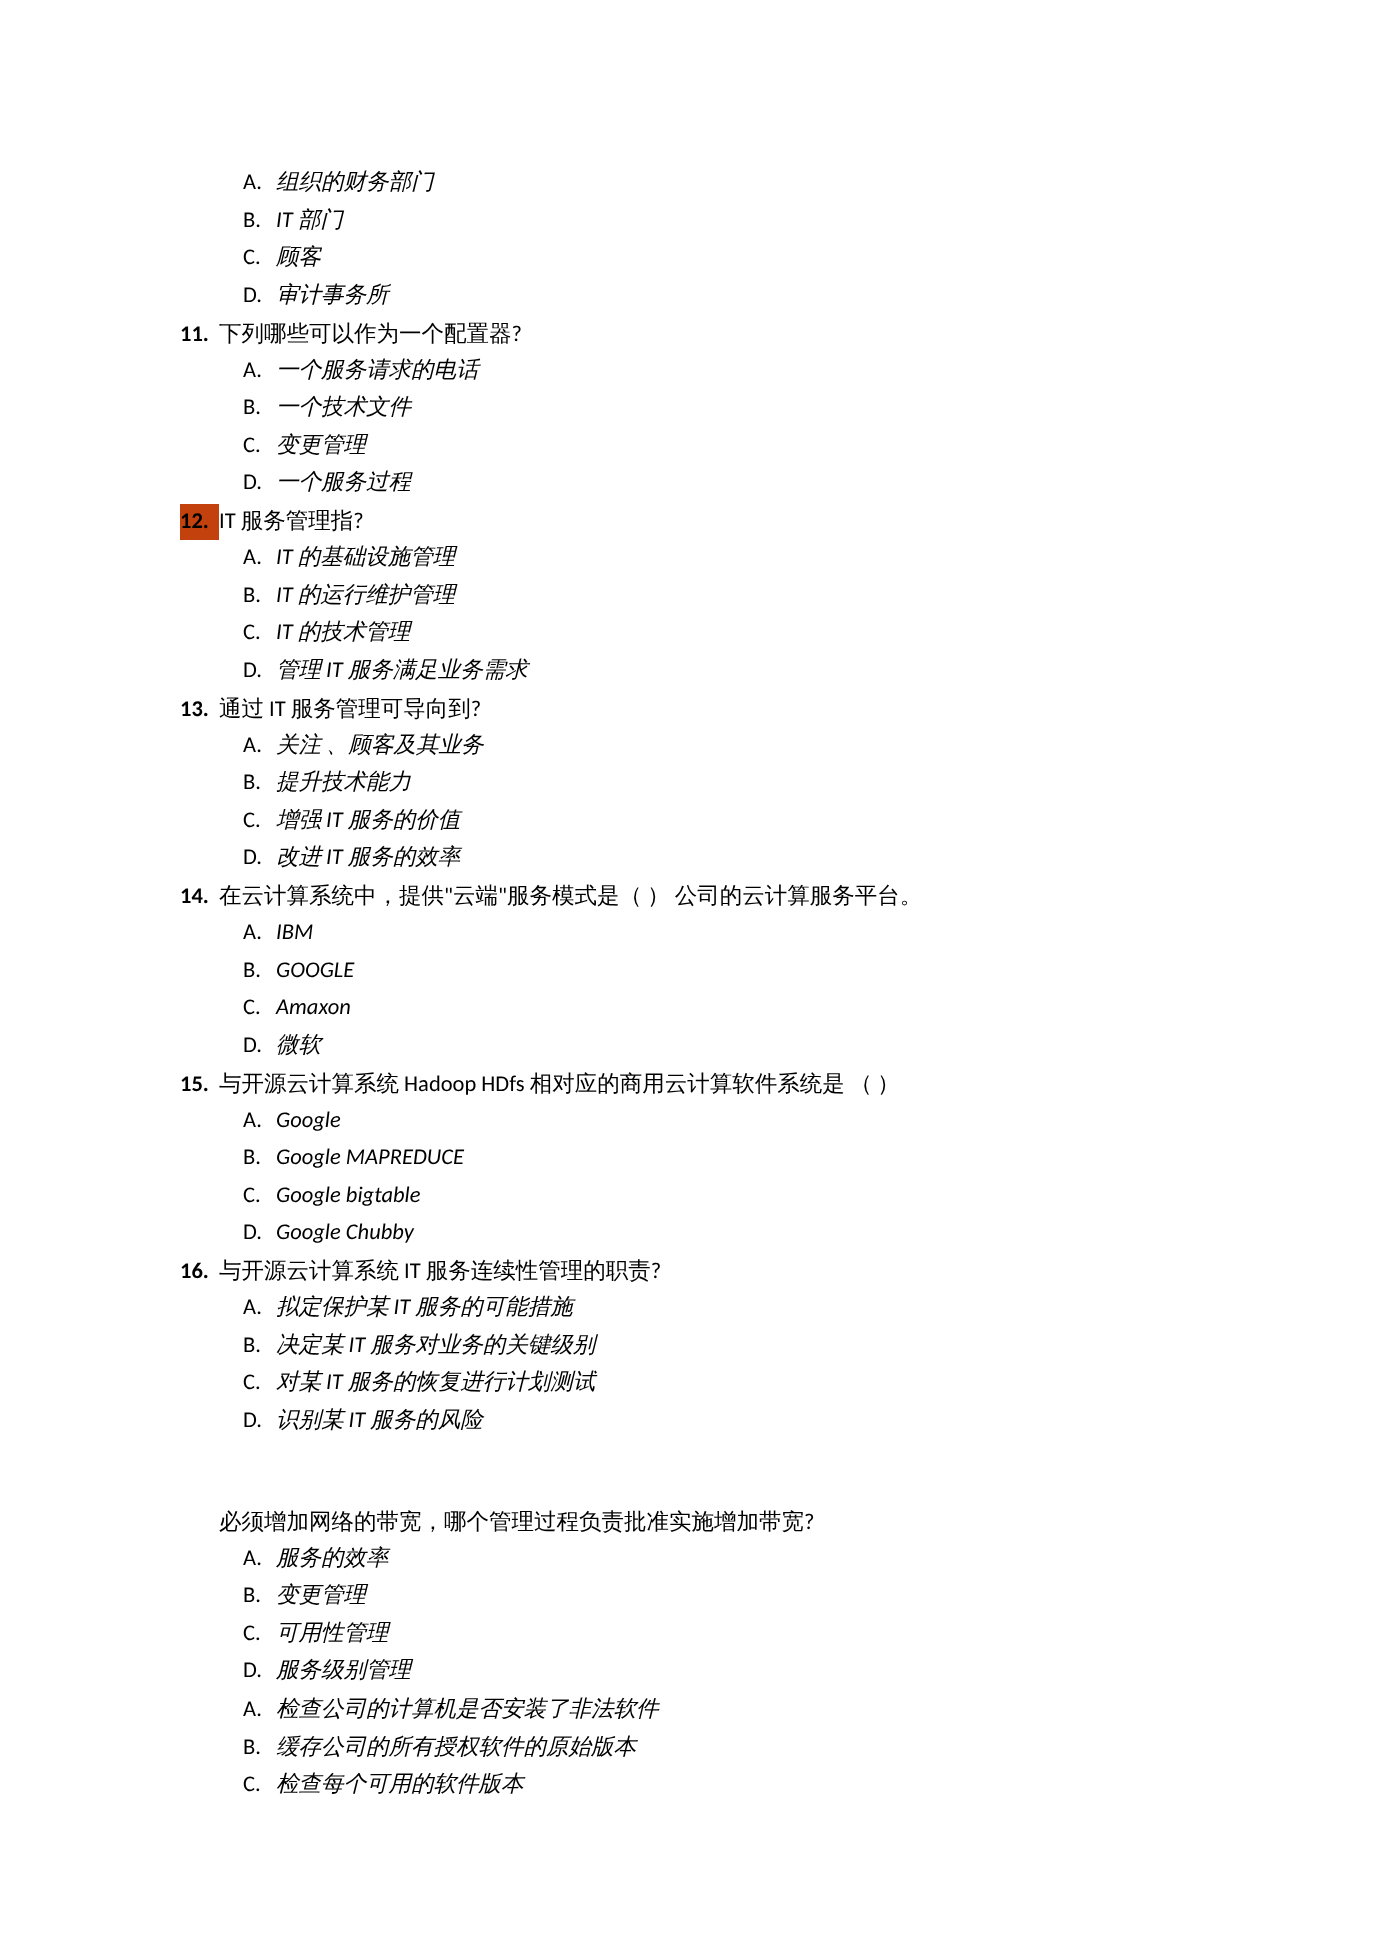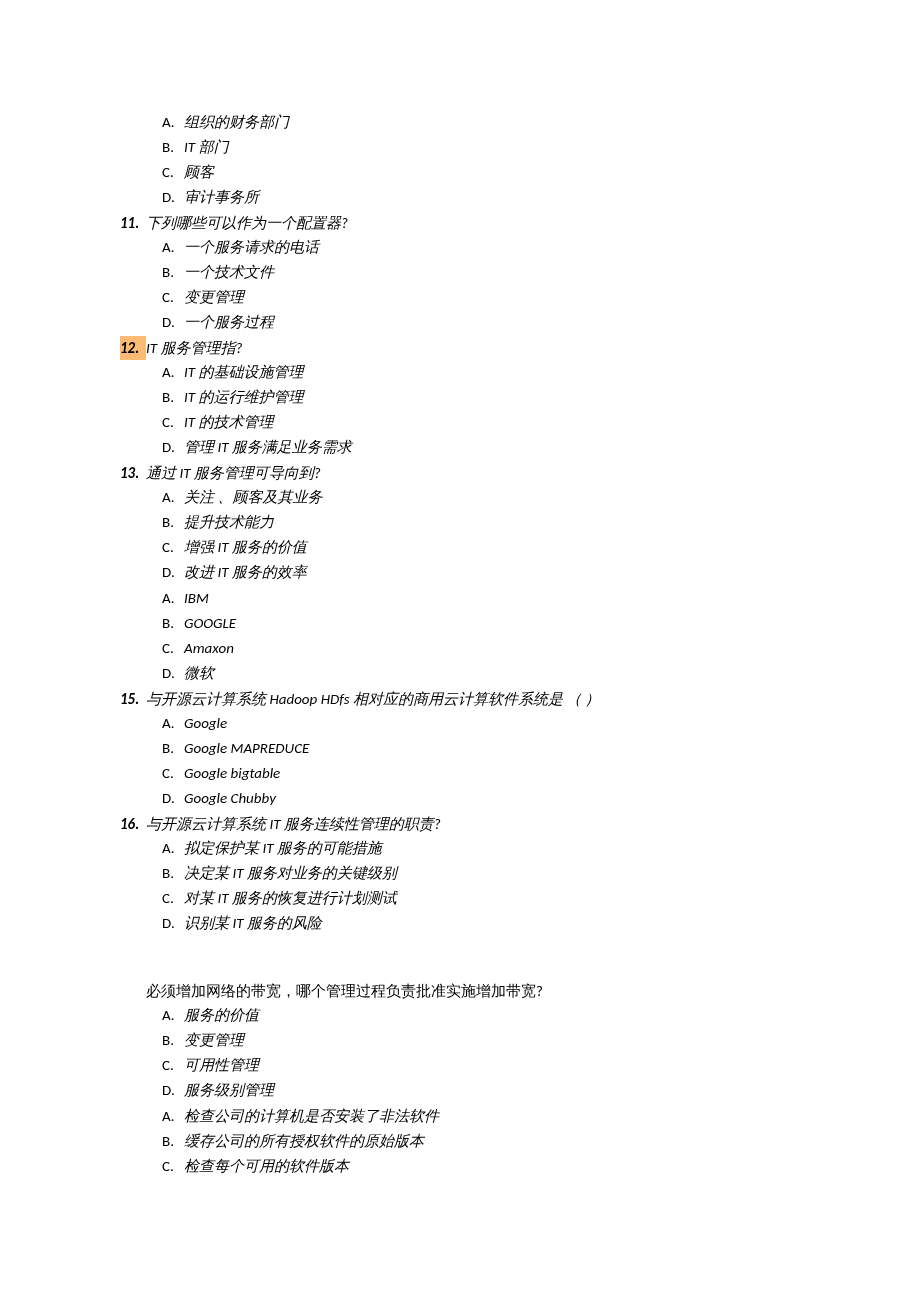--- a/index.html
+++ b/index.html
@@ -33,39 +33,38 @@
     flex: 1;
     font-style: italic;
   }
   .question {
     margin-top: 2px;
   }
   .q-line {
     display: flex;
     align-items: center;
     margin-left: 0px;
-    font-style: italic;
   }
   .q-num {
     min-width: 26px;
     font-weight: bold;
     text-align: left;
   }
   .q-text {
     flex: 1;
   }
   .q-text-cont {
     margin-left: 26px;
     margin-top: 44px;
   }
   .options {
     margin-left: 42px;
   }
   .highlight {
-    background: #fdba74;
+    background: #c2410c;
   }
 </style>
 </head>
 <body>
 
 <div class="page">
 
   <div class="continued-options">
     <div class="option-row">
       <span class="option-letter">A.</span>
@@ -154,20 +153,24 @@
           <span class="option-text">增强 IT 服务的价值</span>
         </div>
       <div class="option-row">
           <span class="option-letter">D.</span>
           <span class="option-text">改进 IT 服务的效率</span>
         </div>
     </div>
   </div>
 
   <div class="question">
+    <div class="q-line">
+      <span class="q-num">14.</span>
+      <span class="q-text">在云计算系统中，提供"云端"服务模式是（ ） 公司的云计算服务平台。</span>
+    </div>
     <div class="options">
       <div class="option-row">
           <span class="option-letter">A.</span>
           <span class="option-text">IBM</span>
         </div>
       <div class="option-row">
           <span class="option-letter">B.</span>
           <span class="option-text">GOOGLE</span>
         </div>
       <div class="option-row">
@@ -229,21 +232,21 @@
           <span class="option-text">识别某 IT 服务的风险</span>
         </div>
     </div>
   </div>
 
   <div class="question">
     <div class="q-text-cont">必须增加网络的带宽，哪个管理过程负责批准实施增加带宽?</div>
     <div class="options">
       <div class="option-row">
           <span class="option-letter">A.</span>
-          <span class="option-text">服务的价值</span>
+          <span class="option-text">服务的效率</span>
         </div>
       <div class="option-row">
           <span class="option-letter">B.</span>
           <span class="option-text">变更管理</span>
         </div>
       <div class="option-row">
           <span class="option-letter">C.</span>
           <span class="option-text">可用性管理</span>
         </div>
       <div class="option-row">

